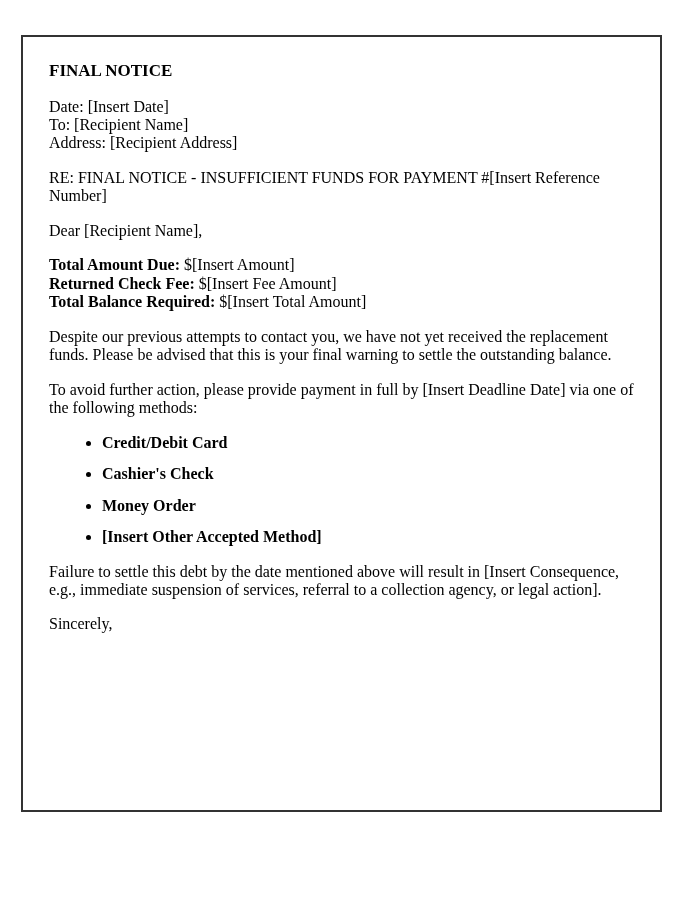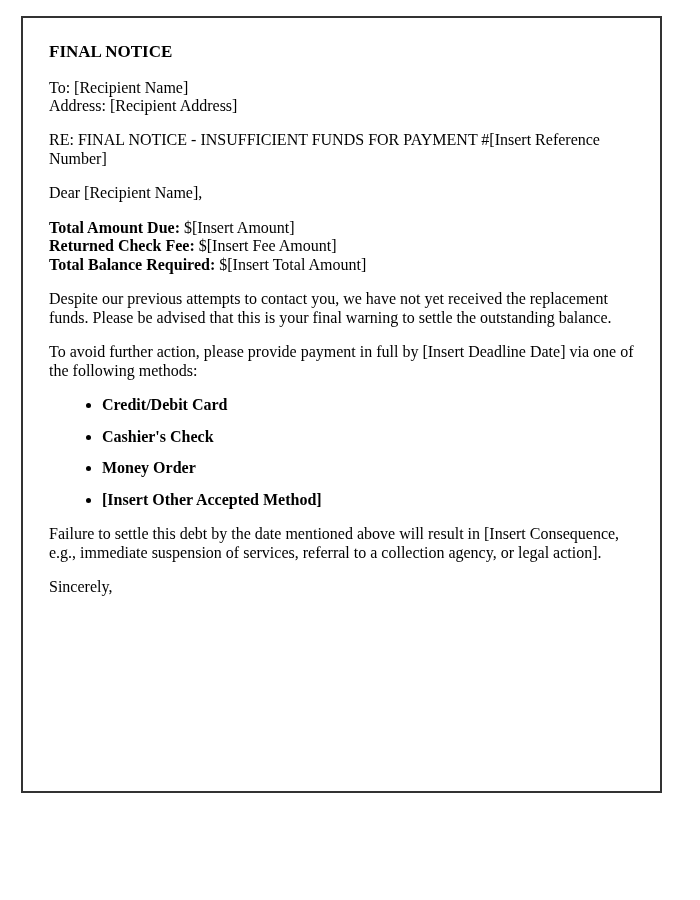--- a/index.html
+++ b/index.html
@@ -12,21 +12,21 @@
     height: 900px;
     position: relative;
     font-family: "Liberation Serif", "DejaVu Serif", serif;
     font-size: 16px;
     color: #000000;
     -webkit-font-smoothing: antialiased;
   }
   .letter-box {
     position: absolute;
     left: 21px;
-    top: 16px;
+    top: 35px;
     width: 641px;
     height: 777px;
     box-sizing: border-box;
     border: 2px solid #333333;
     padding: 24px 26px;
     background: #ffffff;
     overflow: hidden;
   }
   .letter-title {
     font-size: 17px;
@@ -55,20 +55,21 @@
   }
 </style>
 </head>
 <body>
 
 <div class="letter-box">
 
   <h3 class="letter-title">FINAL NOTICE</h3>
 
   <p class="block">
+    <span class="line">Date: [Insert Date]</span>
     <span class="line">To: [Recipient Name]</span>
     <span class="line">Address: [Recipient Address]</span>
   </p>
 
   <p class="block">RE: FINAL NOTICE - INSUFFICIENT FUNDS FOR PAYMENT #[Insert Reference Number]</p>
 
   <p class="block">Dear [Recipient Name],</p>
 
 
   <p class="block">

